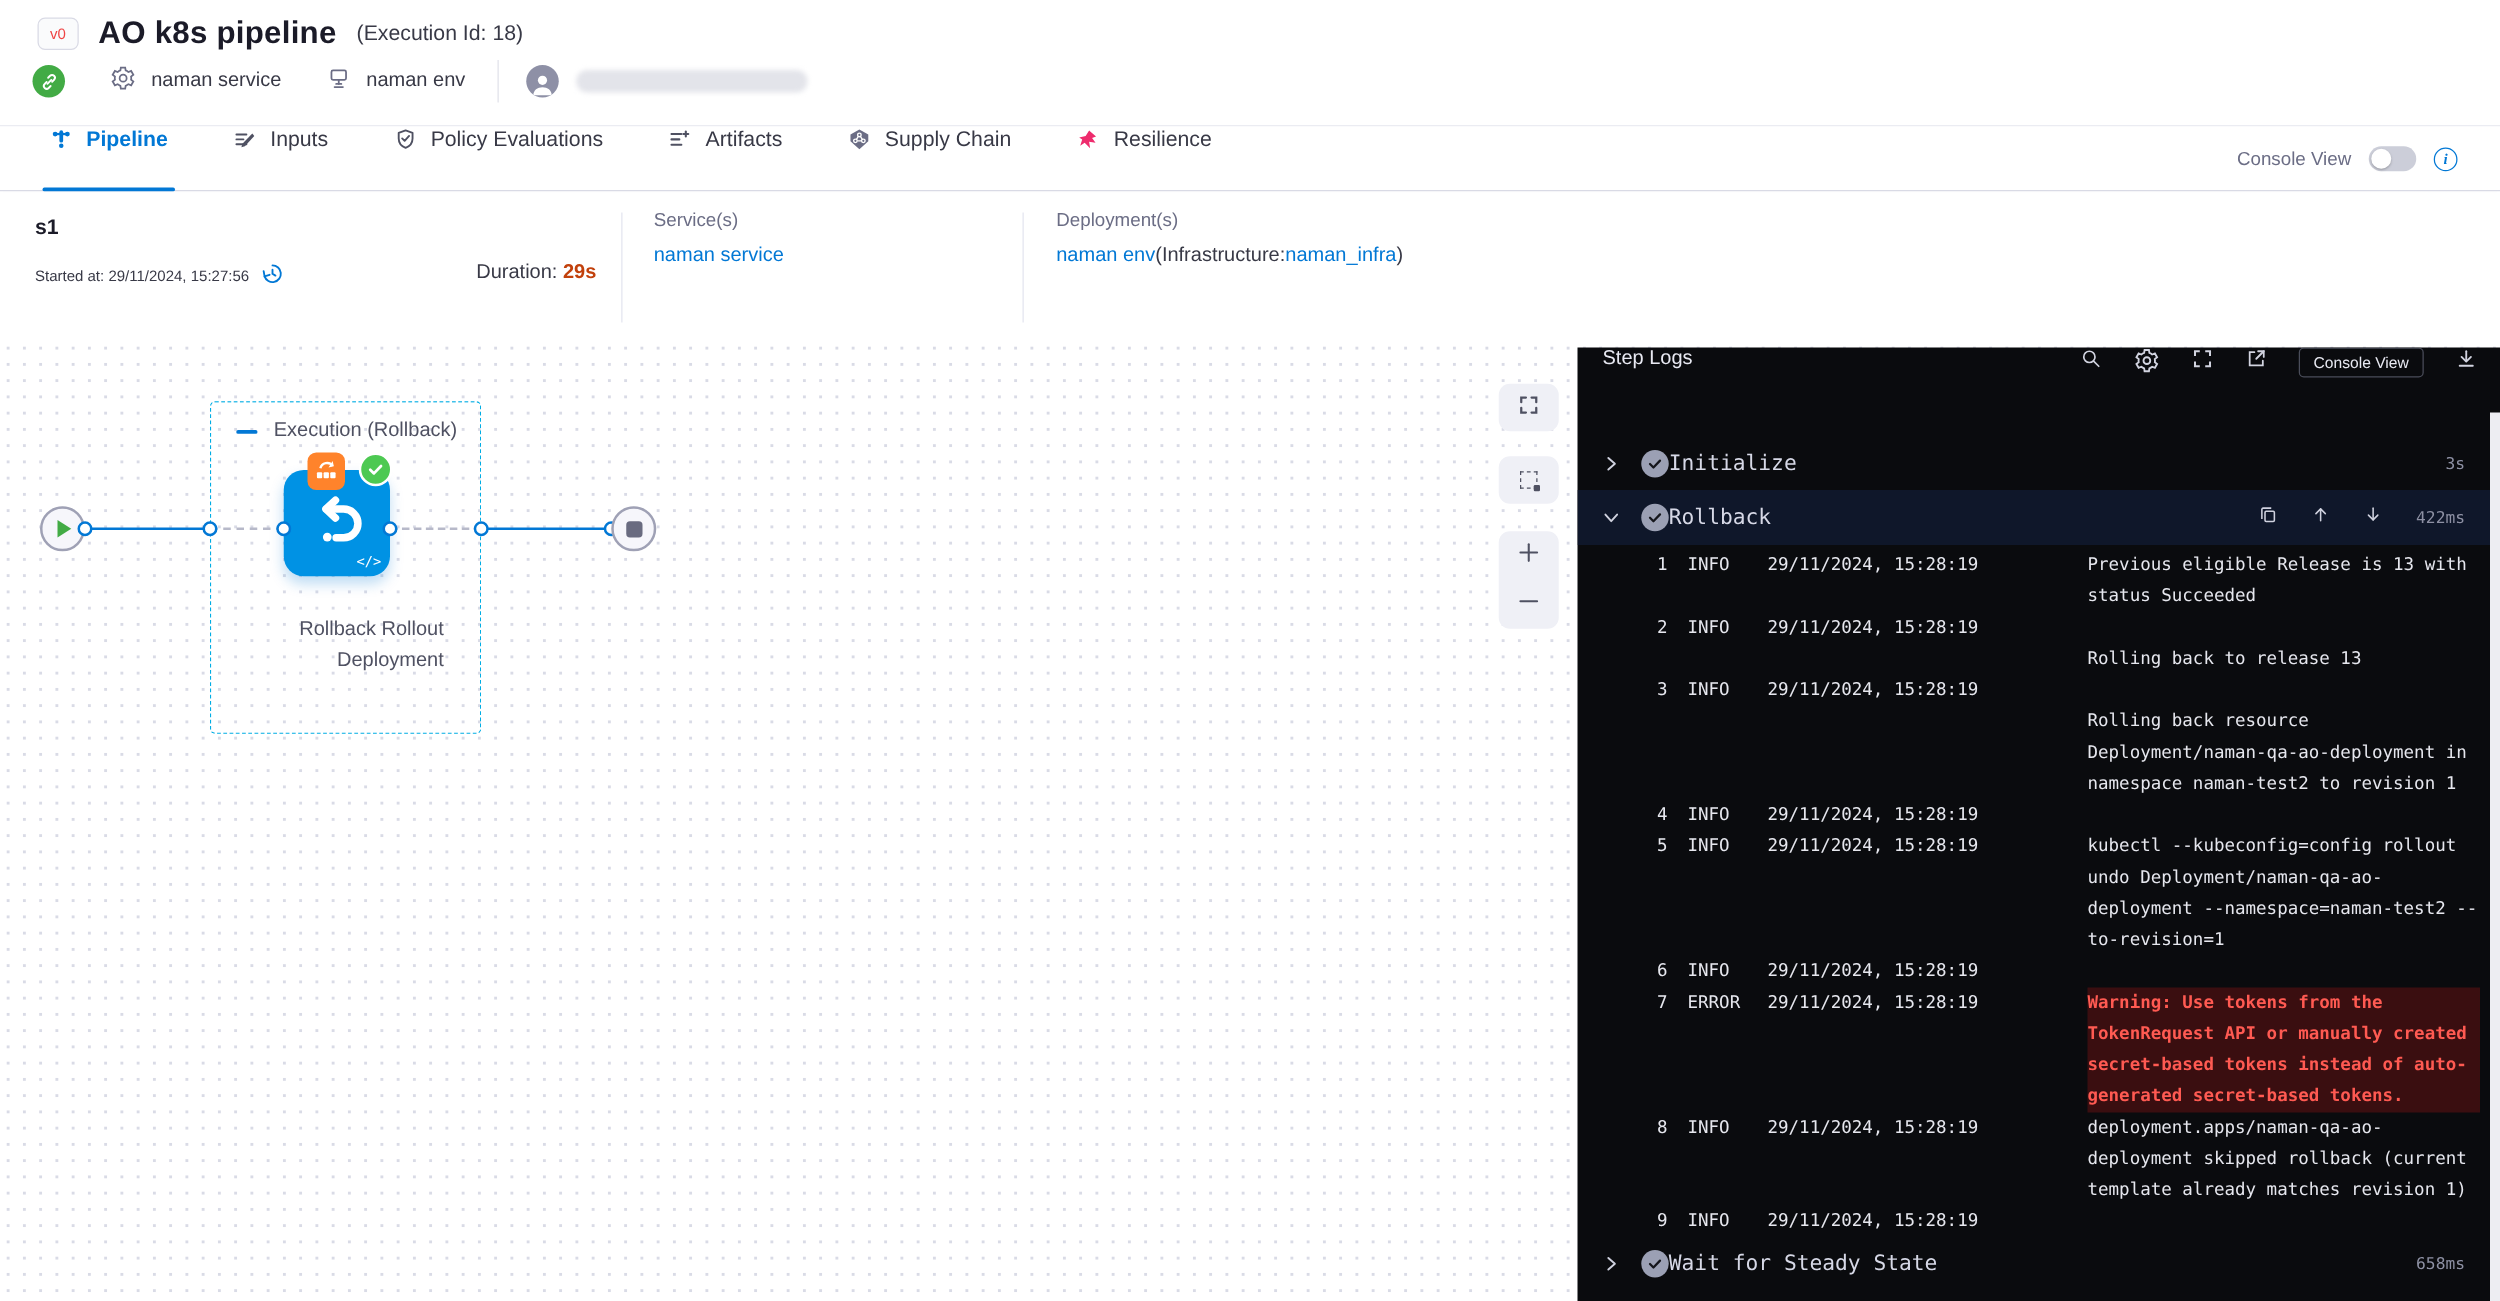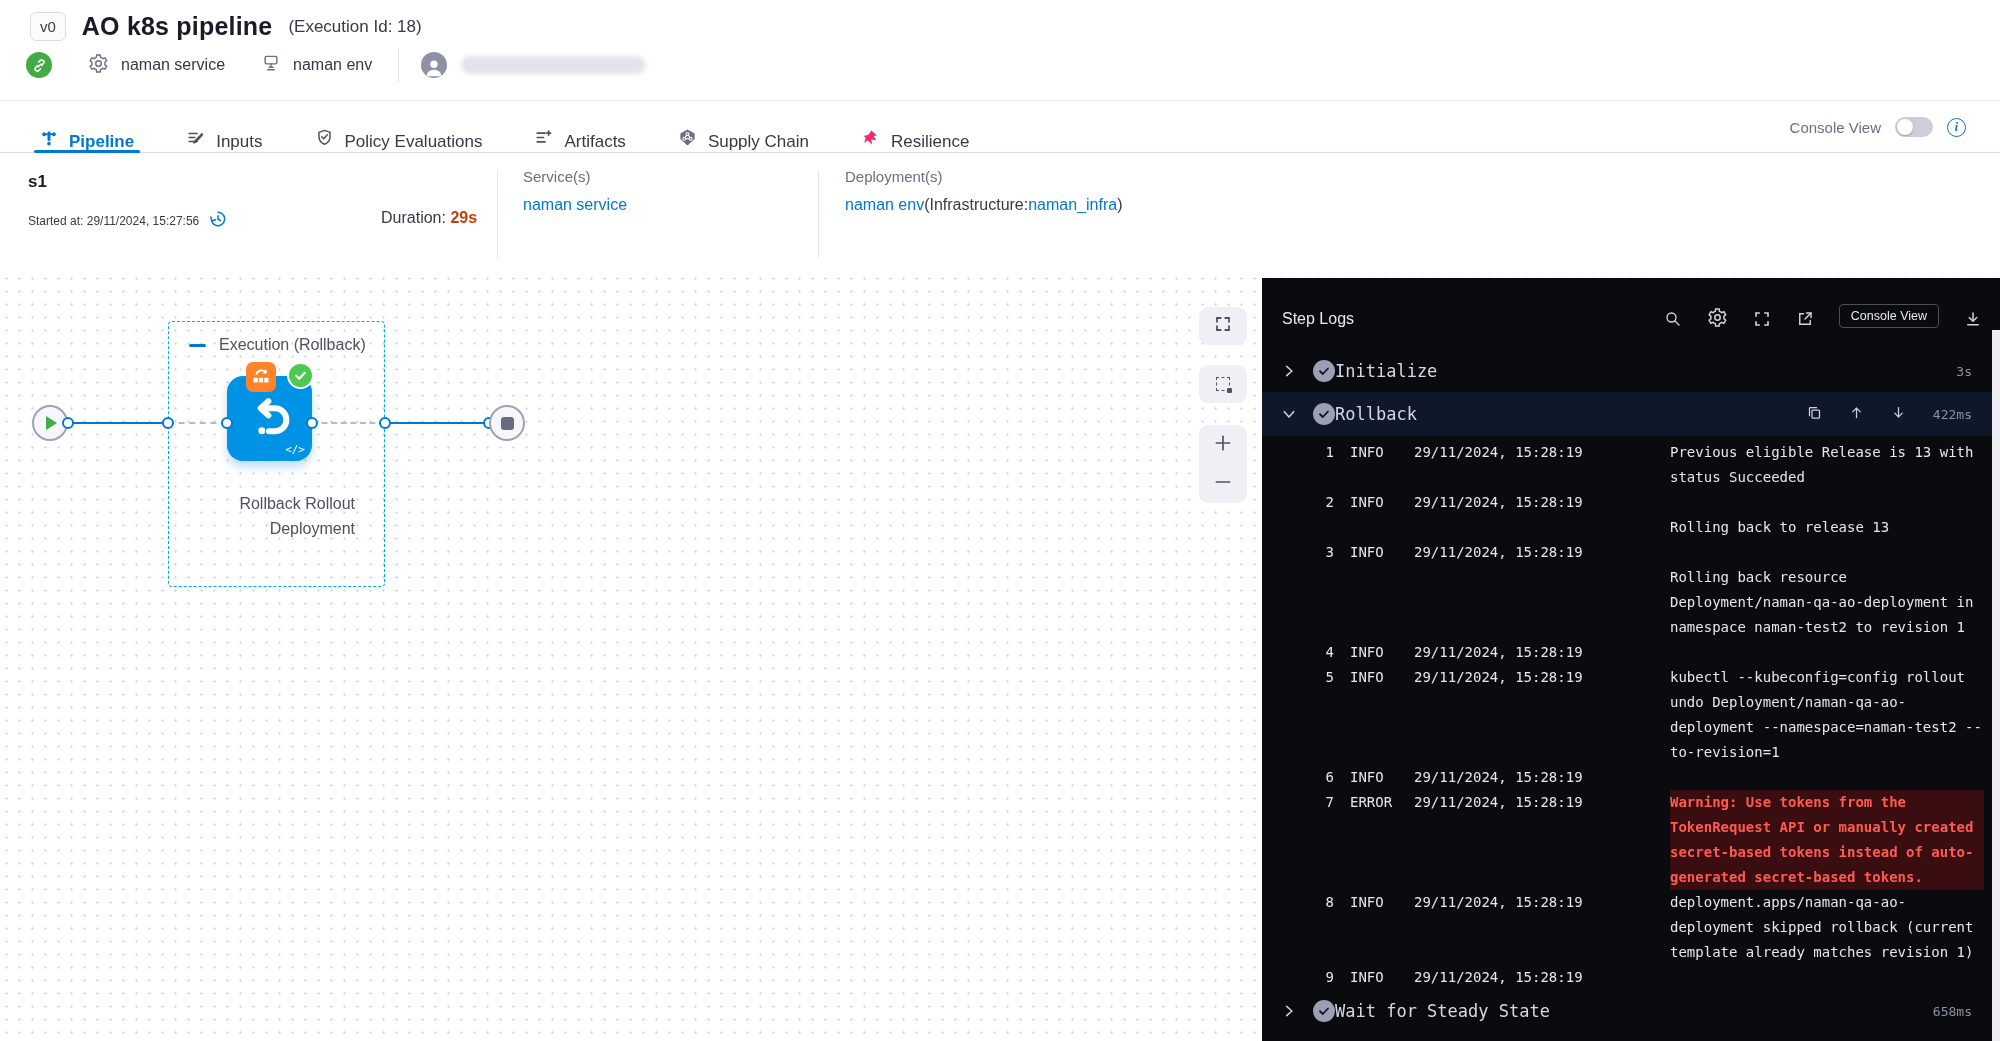--- a/index.html
+++ b/index.html
@@ -3,35 +3,35 @@
 <meta charset="utf-8">
 <style>
   *{box-sizing:border-box;margin:0;padding:0}
   html,body{background:#e9eaf0}
   .page{position:relative;width:2000px;height:1041px;background:#fff;overflow:hidden;
         font-family:"Liberation Sans",sans-serif;color:#383946}
 
   
   .app-header{position:absolute;top:0;left:0;right:0;height:101px;background:#fff;border-bottom:1px solid #ebecf2}
   .title-row{position:absolute;top:12px;left:30px;display:flex;align-items:center;gap:16px}
-  .badge-v0{border:1px solid #d9dae5;background:#fafbfc;border-radius:6px;padding:5px 9px;font-size:15px;color:#404040}
+  .badge-v0{border:1px solid #d9dae5;background:#fafbfc;border-radius:6px;padding:5px 9px;font-size:12px;color:#ef4444}
   .pipeline-title{font-size:25px;font-weight:bold;color:#1b1b28;letter-spacing:.2px}
   .exec-id{font-size:17px;color:#383946}
   .meta-row{position:absolute;top:50px;left:26px;display:flex;align-items:center;height:30px;font-size:16px}
   .cd-chip{width:26px;height:26px;border-radius:50%;background:#42ab45;display:flex;align-items:center;justify-content:center}
   .icon-gap{margin-left:36px}
   .txt-gap{margin-left:12px}
   .v-div{width:1px;height:34px;background:#e1e2ea;margin:0 22px 0 26px}
   .avatar{width:26px;height:26px;border-radius:50%;background:#8e90a6;display:flex;align-items:flex-end;justify-content:center;overflow:hidden}
   .blur-bar{width:185px;height:18px;border-radius:9px;background:#e3e4ea;filter:blur(2px);margin-left:14px}
 
   
   .tab-bar{position:absolute;top:102px;left:0;right:0;height:51px;background:#fff;border-bottom:1px solid #d9dae5;
            display:flex;align-items:stretch;padding-left:40px}
-  .tab{position:relative;display:flex;align-items:flex-end;gap:11px;font-size:17px;color:#383946;margin-right:52px;cursor:pointer}
+  .tab{position:relative;display:flex;align-items:flex-start;gap:11px;font-size:17px;color:#383946;margin-right:52px;cursor:pointer}
   .tab.active{color:#0278d5;font-weight:bold}
   .tab.active::after{content:"";position:absolute;left:-6px;right:-6px;bottom:-1px;height:3px;background:#0278d5;border-radius:2px}
   .tabbar-right{margin-left:auto;display:flex;align-items:center;gap:14px;padding-right:34px;font-size:15px;color:#6b6d85}
   .toggle{width:38px;height:20px;border-radius:10px;background:#ccced9;position:relative;cursor:pointer}
   .toggle::after{content:"";position:absolute;left:2px;top:2px;width:16px;height:16px;border-radius:50%;background:#fff;box-shadow:0 1px 2px rgba(0,0,0,.25)}
   .info-ring{width:19px;height:19px;border:1.6px solid #0278d5;border-radius:50%;color:#0278d5;font-size:12px;
              display:flex;align-items:center;justify-content:center;font-family:"Liberation Serif",serif;font-style:italic;font-weight:bold}
 
   
   .stage-bar{position:absolute;top:154px;left:0;right:0;height:118px;background:#fff;box-shadow:0 3px 4px rgba(40,41,61,.10)}
@@ -72,21 +72,21 @@
   .cv-btn{position:absolute;left:1199px;width:48px;background:#eff0f6;border-radius:9px;display:flex;flex-direction:column;
           align-items:center;justify-content:center;color:#4f5162;cursor:pointer}
   .cv-fit{top:35px;height:38px}
   .cv-marquee{top:93px;height:38px}
   .cv-zoom{top:153px;height:78px;justify-content:space-around}
   .marquee-box{width:14px;height:14px;border:1.6px dashed #4f5162;position:relative}
   .marquee-box::after{content:"";position:absolute;right:-3px;bottom:-3px;width:5px;height:5px;background:#4f5162;border-radius:1px}
 
   
   .log-panel{position:absolute;left:1262px;right:0;top:6px;bottom:0;background:#0a0b0e;color:#e4e5ec;overflow:hidden}
-  .log-header{height:50px;display:flex;align-items:flex-end;padding:0 18px 0 20px;gap:25px}
+  .log-header{height:50px;display:flex;align-items:flex-start;padding:0 18px 0 20px;gap:25px}
   .log-title{font-size:16px;color:#e8e9f2;margin-right:auto}
   .lh-icon{color:#d2d4e0;display:flex;align-items:center;cursor:pointer}
   .cv-button{border:1px solid #4a4d5a;border-radius:4px;padding:4px 11px;font-size:12.5px;color:#e8e9f2;white-space:nowrap;cursor:pointer}
   .scrollbar{position:absolute;right:0;top:52px;bottom:0;width:8px;background:#ededf2}
   .sec-row{height:42px;display:flex;align-items:center;padding:0 28px 0 20px;cursor:pointer;
            font-family:"DejaVu Sans Mono",monospace;font-size:17px;color:#d6d8e6}
   .sec-row.first{margin-top:22px}
   .sec-row.selected{background:#0f172a;height:44px}
   .sec-title{}
   .sec-actions{margin-left:auto;display:flex;align-items:center;gap:27px;color:#cfd1de}

